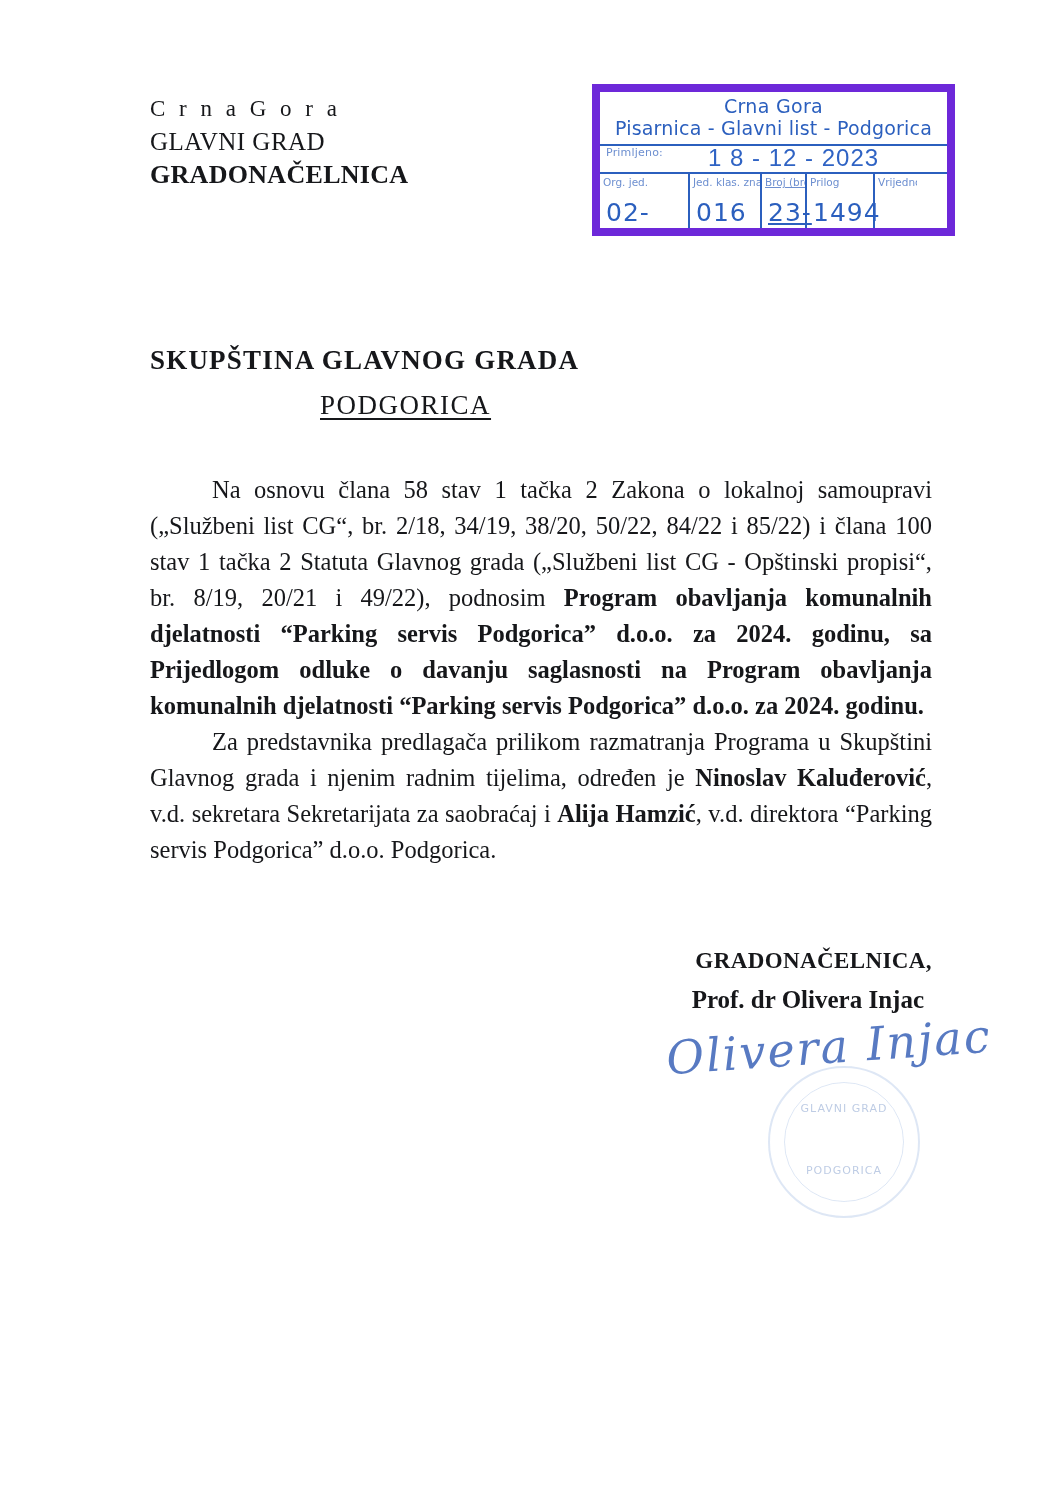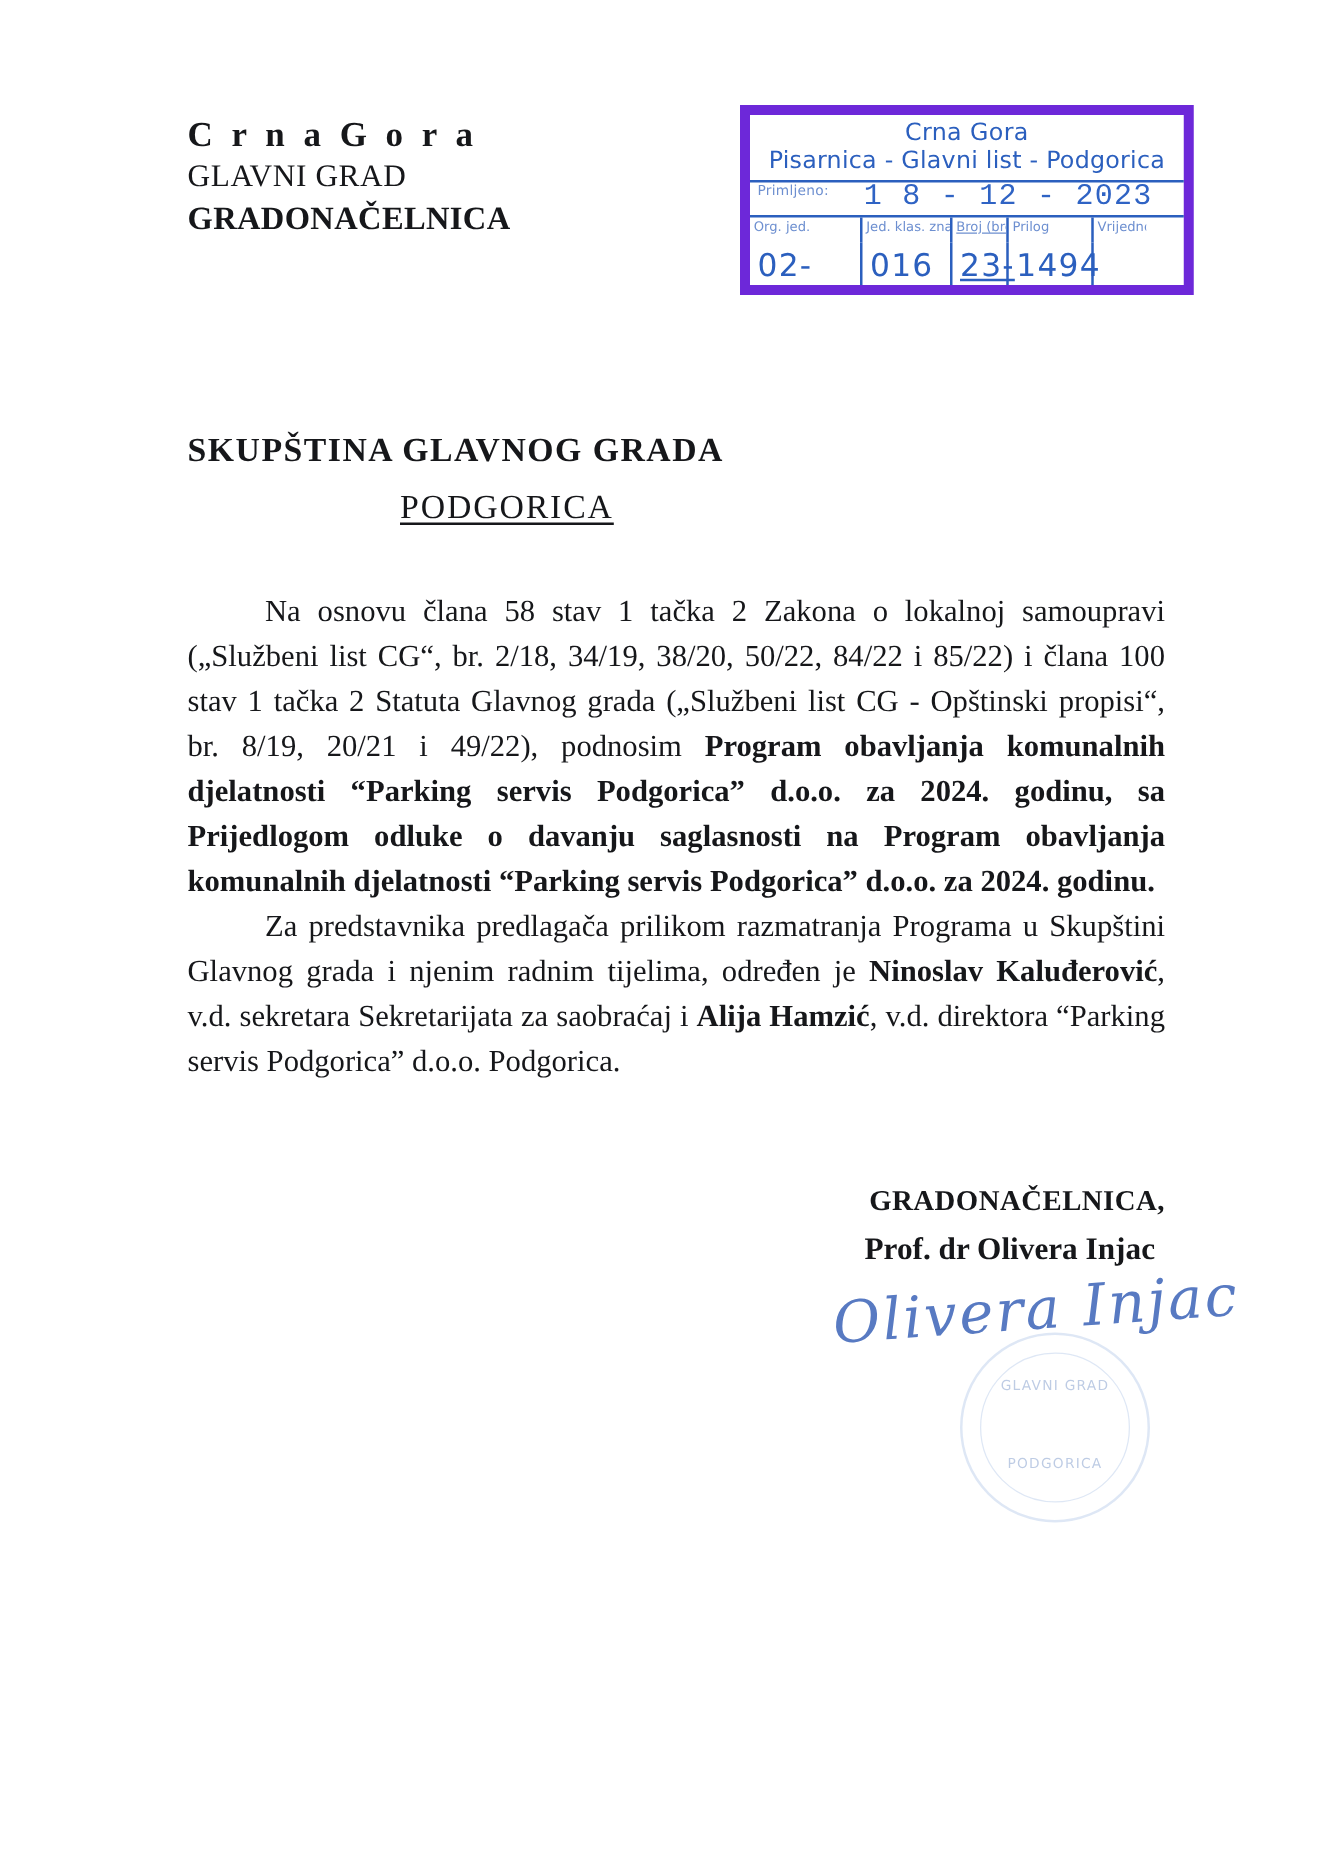--- a/index.html
+++ b/index.html
@@ -29,22 +29,21 @@
     top: 92px;
     width: 420px;
   }
   .lh-line {
     font-size: 25px;
     line-height: 33px;
     white-space: nowrap;
   }
   .lh-country {
     letter-spacing: 4px;
-    font-size: 28px;
-    font-weight: bold;
+    font-size: 23px;
   }
   .lh-city {
     font-size: 25px;
     letter-spacing: 0.5px;
   }
   .lh-mayor {
     font-weight: bold;
     font-size: 26px;
     letter-spacing: 0.3px;
   }
@@ -100,23 +99,23 @@
     position: absolute;
     top: 54px;
     left: 6px;
     font-size: 11px;
     color: #6d8fd0;
     letter-spacing: 0.2px;
   }
   .stamp-date {
     position: absolute;
     top: 52px;
-    left: 91px;
+    left: 108px;
     font-size: 24px;
-    font-family: Liberation Mono, monospace;
+    font-family: Liberation Sans, sans-serif;
     color: #2f63c4;
     letter-spacing: 1px;
   }
   .stamp-headers {
     position: absolute;
     top: 82px;
     left: 0;
     right: 0;
     height: 20px;
     display: flex;

